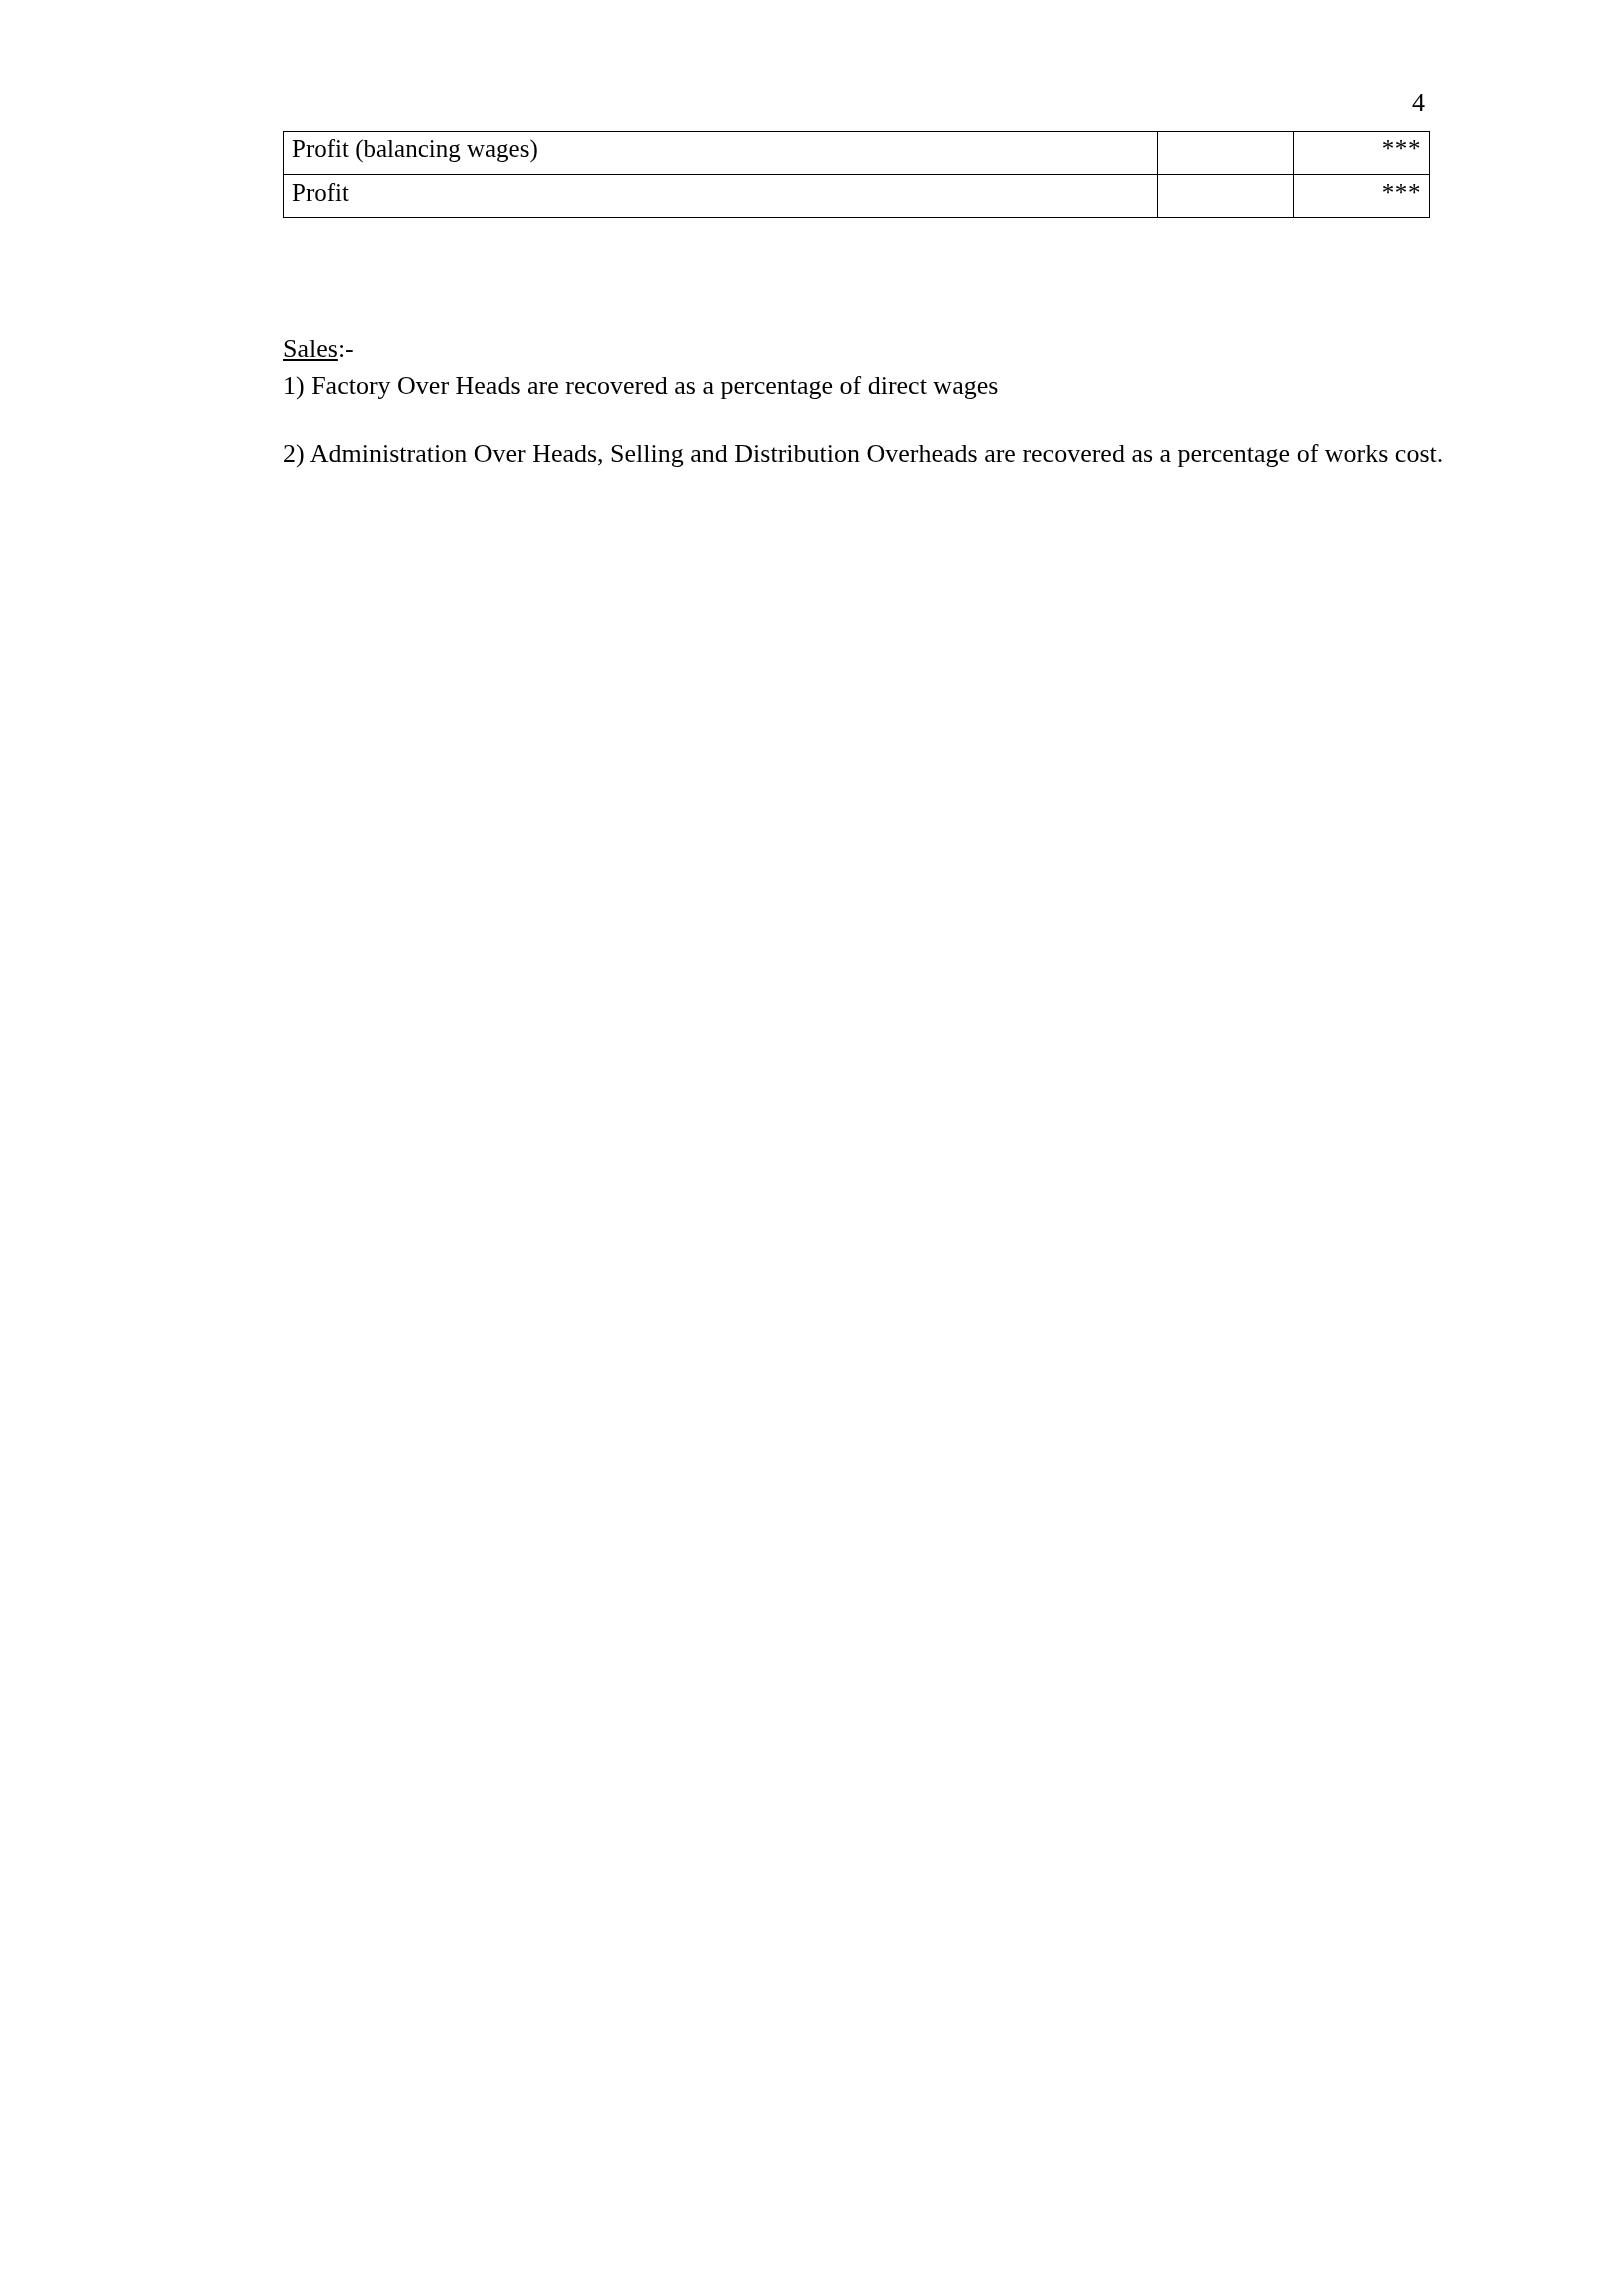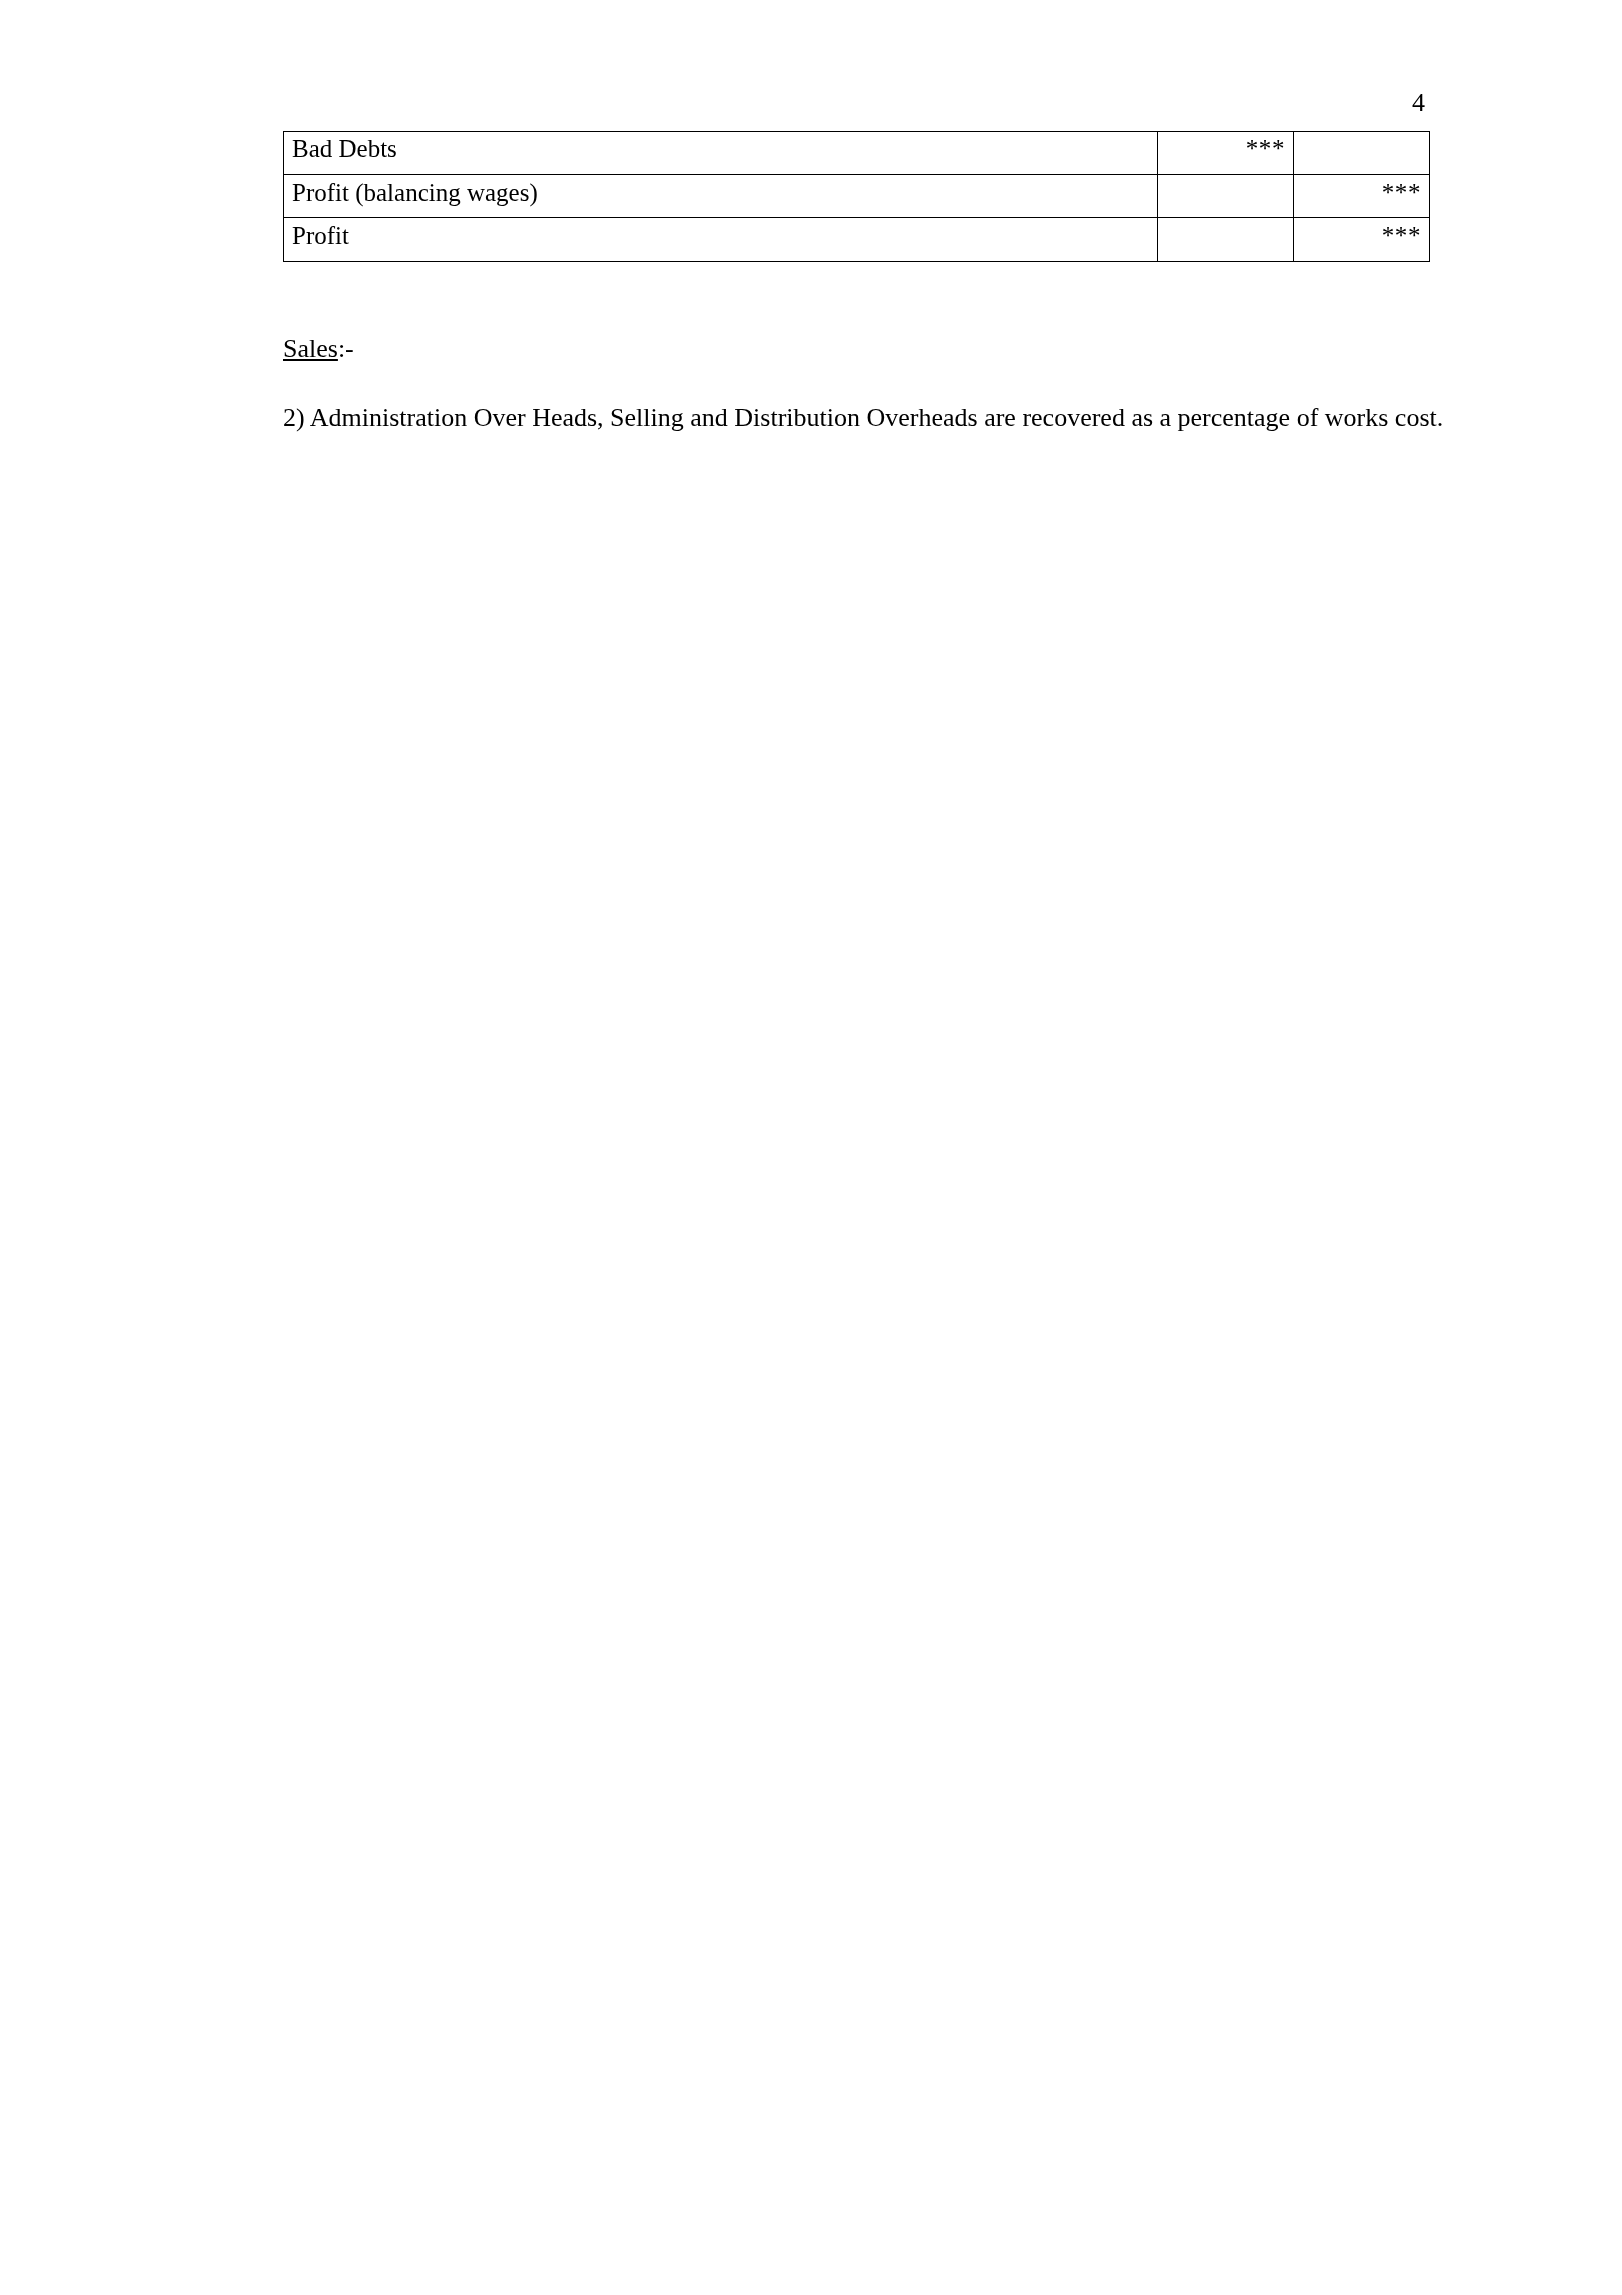--- a/index.html
+++ b/index.html
@@ -90,37 +90,33 @@
   <div class="page-number">4</div>
 
   <table class="cost-table">
     <colgroup>
       <col class="col-desc">
       <col class="col-amt1">
       <col class="col-amt2">
     </colgroup>
     <tbody>
       <tr>
-        <td class="indent-1">Bad Debts</td>
-        <td class="amt">***</td>
-        <td class="amt"></td>
-      </tr>
-      <tr>
         <td>Profit (balancing wages)</td>
         <td class="amt"></td>
         <td class="amt">***</td>
       </tr>
       <tr>
         <td>Profit</td>
         <td class="amt"></td>
         <td class="amt">***</td>
       </tr>
     </tbody>
   </table>
 
   <div class="notes">
     <div class="notes-heading"><span class="underlined">Sales</span><span>:-</span></div>
+    <div class="note-line">1) Factory Over Heads are recovered as a percentage of direct wages</div>
     <div class="note-gap"></div>
     <div class="note-para">2) Administration Over Heads, Selling and Distribution Overheads are recovered as a percentage of works cost.</div>
   </div>
 
 </div>
 
 
 </body></html>

